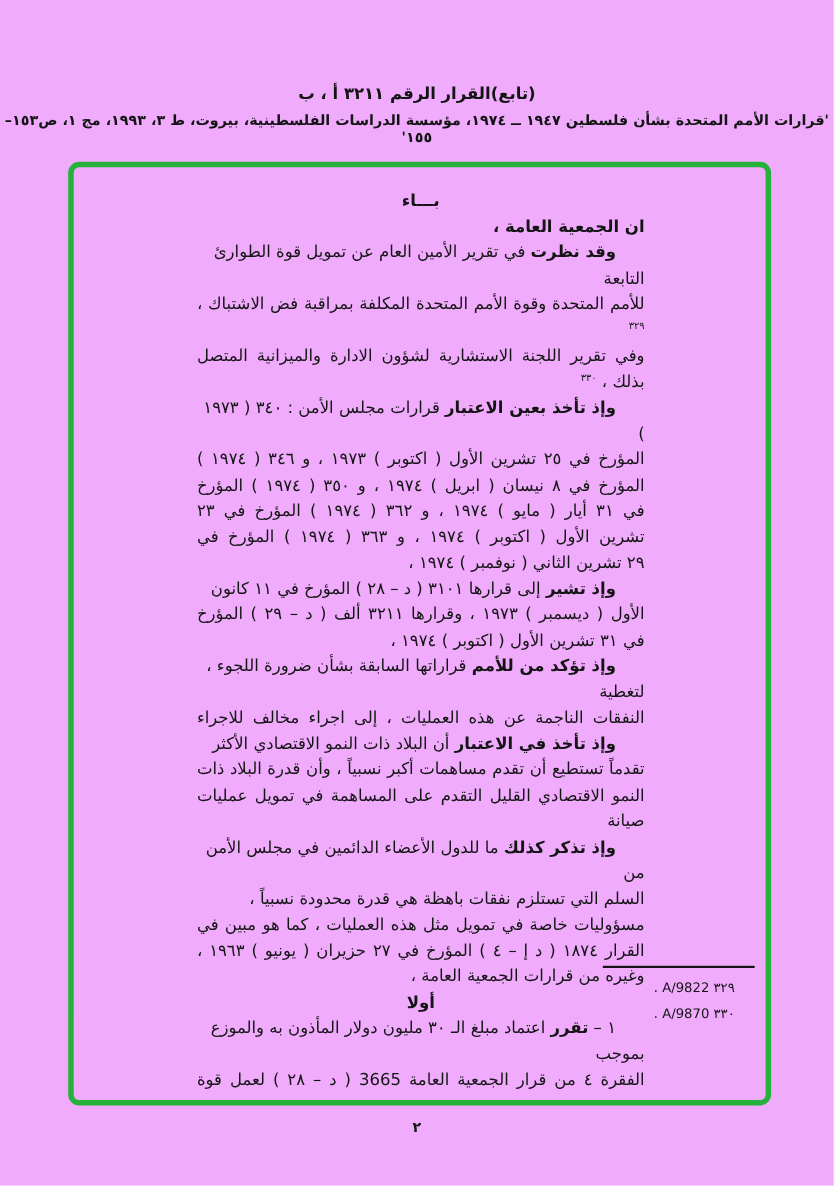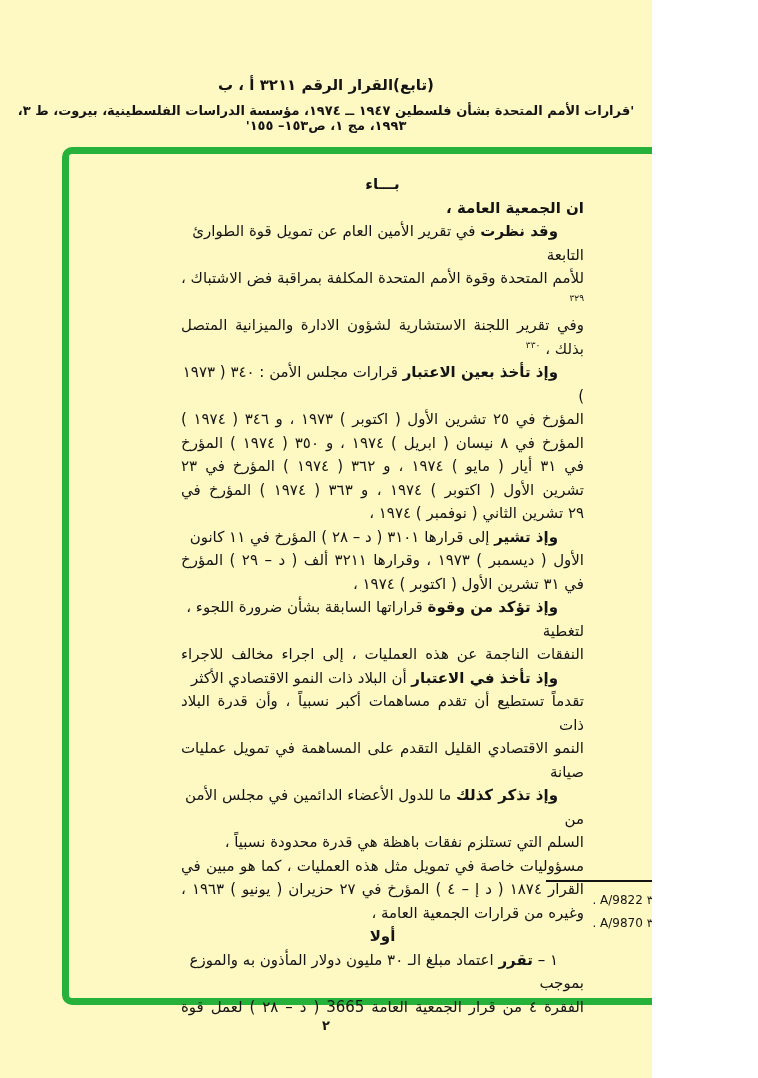--- a/index.html
+++ b/index.html
@@ -1,20 +1,20 @@
 <!DOCTYPE html>
 <html><head>
 <meta charset="utf-8">
 <style>
   html, body { margin: 0; padding: 0; background: #ffffff; }
   .page {
     position: relative;
-    width: 652px;
+    width: 758px;
     height: 1078px;
-    background: #fef9c3;
+    background: #f0abfc;
     overflow: hidden;
     font-family: "DejaVu Sans", sans-serif;
     color: #141414;
   }
   .doc-header {
     position: absolute;
     top: 76px;
     left: 0;
     width: 100%;
     text-align: center;
@@ -29,21 +29,21 @@
   .header-source {
     font-size: 13px;
     font-weight: bold;
   }
   .annotation-box {
     position: absolute;
     left: 62px;
     top: 147px;
     width: 639px;
     height: 858px;
-    border: 7px solid #8b5cf6;
+    border: 5px solid #8b5cf6;
     border-radius: 10px;
     box-sizing: border-box;
   }
   .doc-text {
     direction: rtl;
     padding: 19px 110px 0 112px;
     font-size: 15px;
     line-height: 23.5px;
   }
   .line { min-height: 23.5px; }
@@ -115,21 +115,21 @@
         <div class="line short">بذلك ، <sup>٣٣٠</sup></div>
         <div class="line first"><b>وإذ تأخذ بعين الاعتبار</b> قرارات مجلس الأمن : ٣٤٠ ( ١٩٧٣ )</div>
         <div class="line full">المؤرخ في ٢٥ تشرين الأول ( اكتوبر ) ١٩٧٣ ، و ٣٤٦ ( ١٩٧٤ )</div>
         <div class="line full">المؤرخ في ٨ نيسان ( ابريل ) ١٩٧٤ ، و ٣٥٠ ( ١٩٧٤ ) المؤرخ</div>
         <div class="line full">في ٣١ أيار ( مايو ) ١٩٧٤ ، و ٣٦٢ ( ١٩٧٤ ) المؤرخ في ٢٣</div>
         <div class="line full">تشرين الأول ( اكتوبر ) ١٩٧٤ ، و ٣٦٣ ( ١٩٧٤ ) المؤرخ في</div>
         <div class="line short">٢٩ تشرين الثاني ( نوفمبر ) ١٩٧٤ ،</div>
         <div class="line first"><b>وإذ تشير</b> إلى قرارها ٣١٠١ ( د – ٢٨ ) المؤرخ في ١١ كانون</div>
         <div class="line full">الأول ( ديسمبر ) ١٩٧٣ ، وقرارها ٣٢١١ ألف ( د – ٢٩ ) المؤرخ</div>
         <div class="line short">في ٣١ تشرين الأول ( اكتوبر ) ١٩٧٤ ،</div>
-        <div class="line first"><b>وإذ تؤكد من وقوة</b> قراراتها السابقة بشأن ضرورة اللجوء ، لتغطية</div>
+        <div class="line first"><b>وإذ تؤكد من للأمم</b> قراراتها السابقة بشأن ضرورة اللجوء ، لتغطية</div>
         <div class="line full">النفقات الناجمة عن هذه العمليات ، إلى اجراء مخالف للاجراء</div>
         <div class="line first"><b>وإذ تأخذ في الاعتبار</b> أن البلاد ذات النمو الاقتصادي الأكثر</div>
         <div class="line full">تقدماً تستطيع أن تقدم مساهمات أكبر نسبياً ، وأن قدرة البلاد ذات</div>
         <div class="line full">النمو الاقتصادي القليل التقدم على المساهمة في تمويل عمليات صيانة</div>
         <div class="line first"><b>وإذ تذكر كذلك</b> ما للدول الأعضاء الدائمين في مجلس الأمن من</div>
         <div class="line short">السلم التي تستلزم نفقات باهظة هي قدرة محدودة نسبياً ،</div>
         <div class="line full">مسؤوليات خاصة في تمويل مثل هذه العمليات ، كما هو مبين في</div>
         <div class="line full">القرار ١٨٧٤ ( د إ – ٤ ) المؤرخ في ٢٧ حزيران ( يونيو ) ١٩٦٣ ،</div>
         <div class="line short">وغيره من قرارات الجمعية العامة ،</div>
         <div class="line heading">أولا</div>

